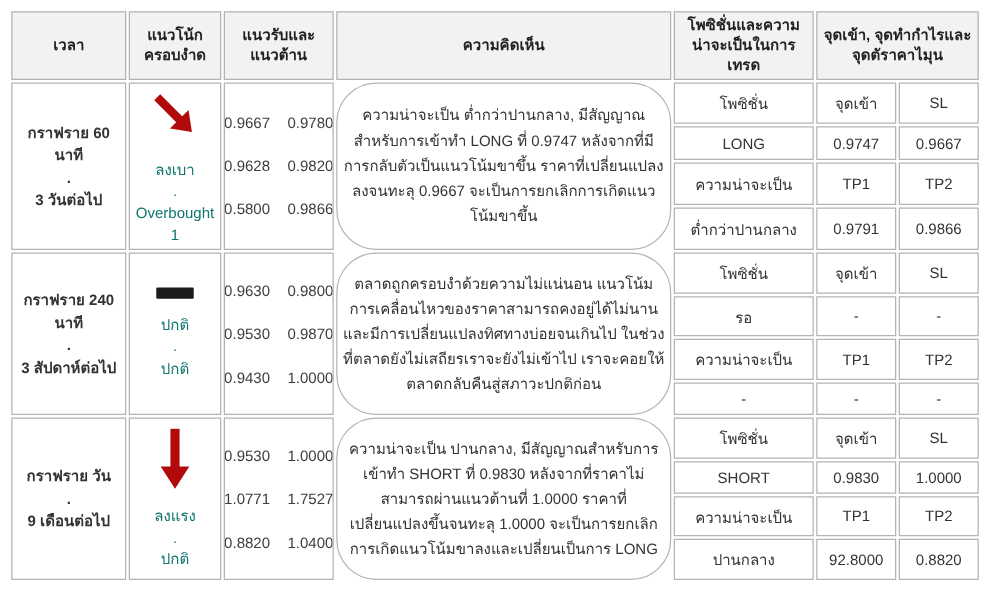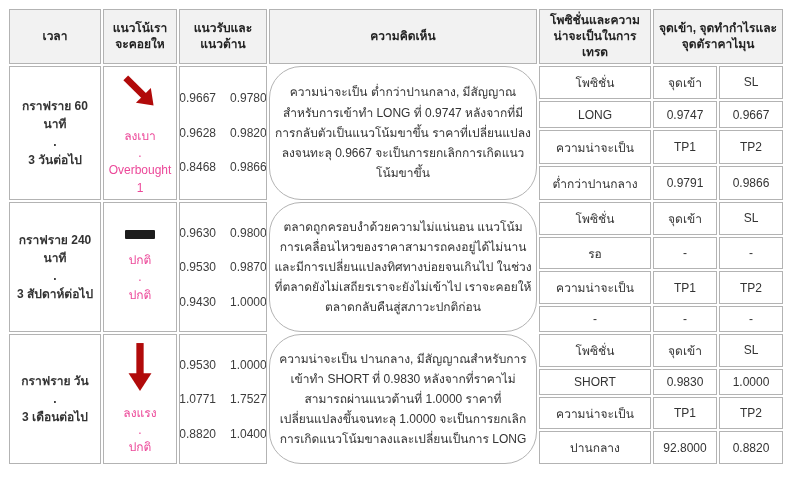--- a/index.html
+++ b/index.html
@@ -53,21 +53,21 @@
     display: flex;
     flex-direction: column;
     align-items: center;
     justify-content: center;
     gap: 13px;
     height: 100%;
   }
   .trend-label {
     white-space: pre-line;
     line-height: 1.45;
-    color: #ec4899;
+    color: #0f766e;
     text-align: center;
   }
   .icon-box { display: flex; align-items: center; justify-content: center; }
   .bar-flat {
     width: 30px; height: 9px;
     background: #1c1c1c;
     border-radius: 1px;
   }
   td.sr-cell { padding: 8px 2px; }
   .sr-lines {
@@ -102,21 +102,21 @@
         <col style="width:88px">
       <col style="width:268px">
         <col style="width:112px">
         <col style="width:64px">
         <col style="width:64px">
     </colgroup>
 
     <tbody>
         <tr>
       <th>เวลา</th>
-      <th>แนวโน้เราจะคอยให</th>
+      <th>แนวโน้กครอบงำด</th>
       <th>แนวรับและแนวต้าน</th>
       <th>ความคิดเห็น</th>
       <th>โพซิชั่นและความน่าจะเป็นในการเทรด</th>
       <th colspan="2">จุดเข้า, จุดทำกำไรและจุดตัราคาไมุน</th>
     </tr>
 
     <tr>
       <td rowspan="4" class="time-cell">กราฟราย 60 นาที
 .
 3 วันต่อไป</td>
@@ -139,21 +139,21 @@
         <div class="sr-lines">
           <div class="sr-line">
             <span>0.9667</span>
             <span>0.9780</span>
           </div>
           <div class="sr-line">
             <span>0.9628</span>
             <span>0.9820</span>
           </div>
           <div class="sr-line">
-            <span>0.8468</span>
+            <span>0.5800</span>
             <span>0.9866</span>
           </div>
         </div>
       </td>
       <td rowspan="4" class="comment-cell">ความน่าจะเป็น ต่ำกว่าปานกลาง, มีสัญญาณสำหรับการเข้าทำ LONG ที่ 0.9747 หลังจากที่มีการกลับตัวเป็นแนวโน้มขาขึ้น ราคาที่เปลี่ยนแปลงลงจนทะลุ 0.9667 จะเป็นการยกเลิกการเกิดแนวโน้มขาขึ้น</td>
       <td class="subcell gray">โพซิชั่น</td>
       <td class="subcell gray">จุดเข้า</td>
       <td class="subcell gray">SL</td>
     </tr>
     <tr>
@@ -219,21 +219,21 @@
     </tr>
     <tr>
       <td class="subcell">-</td>
       <td class="subcell">-</td>
       <td class="subcell">-</td>
     </tr>
 
     <tr>
       <td rowspan="4" class="time-cell">กราฟราย วัน
 .
-3 เดือนต่อไป</td>
+9 เดือนต่อไป</td>
       <td rowspan="4" class="trend-cell">
         <div class="trend-inner">
           <span class="icon-box">
             <svg width="26" height="50" viewBox="0 0 24 48" aria-hidden="true">
               <g fill="#b10a0a">
                 <rect x="8.5" y="1" width="7" height="31"></rect>
                 <polygon points="1,30 23,30 12,47"></polygon>
               </g>
             </svg>
           </span>

